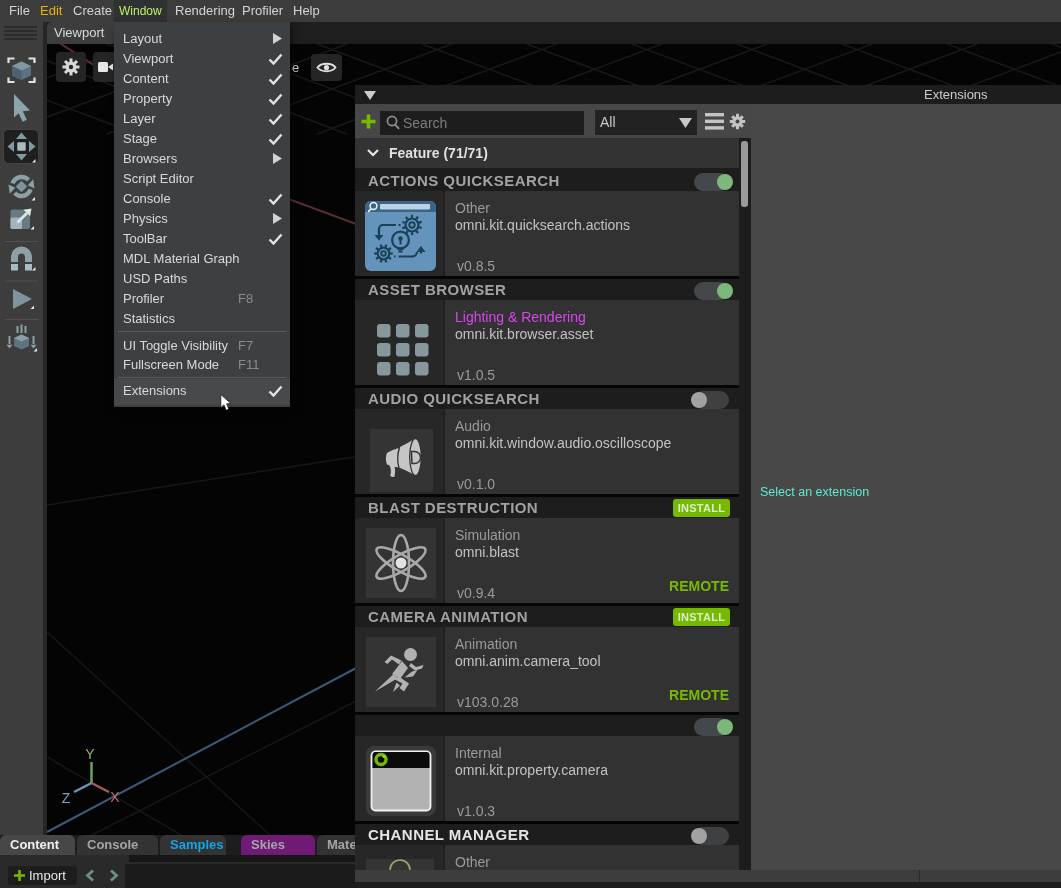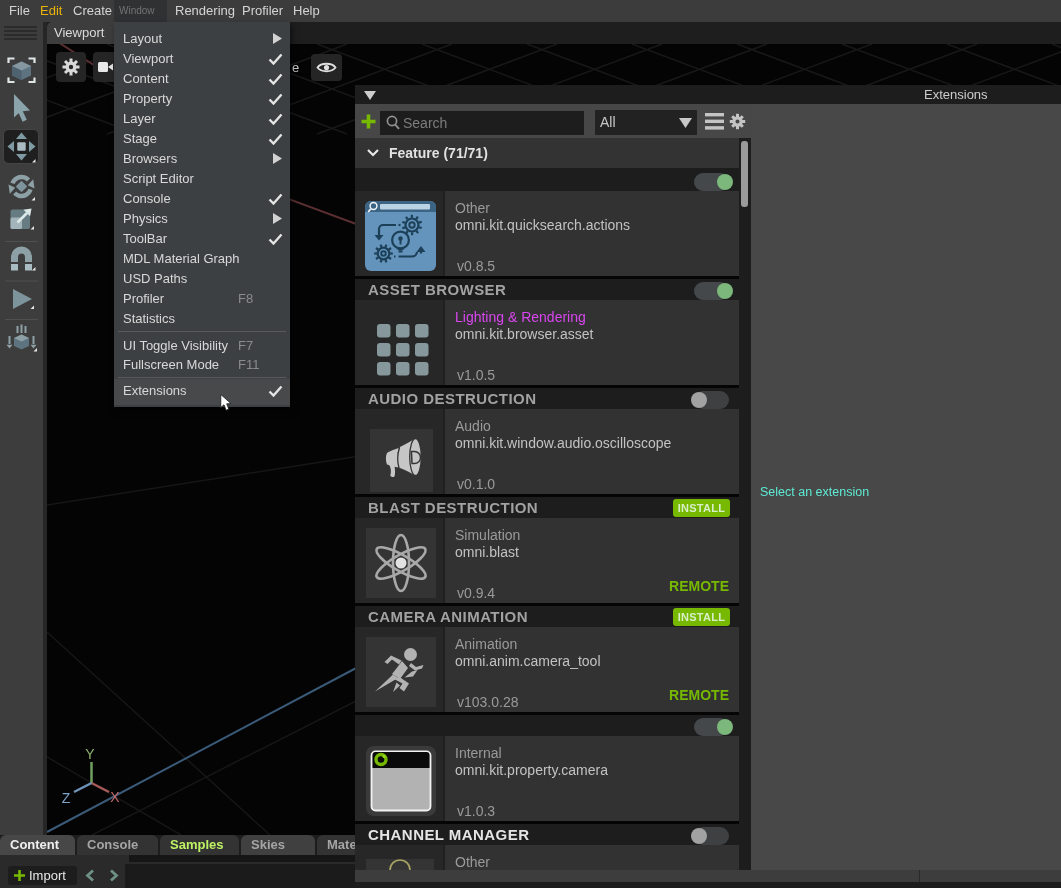--- a/index.html
+++ b/index.html
@@ -84,21 +84,21 @@
 <svg class="abs" style="left:316px;top:60px" width="21" height="15" viewBox="0 0 21 15">
  <path d="M1.5 7.5 C5 2.5, 16 2.5, 19.5 7.5 C16 12.5, 5 12.5, 1.5 7.5 Z" fill="none" stroke="#e0e0e0" stroke-width="1.8"></path>
  <circle cx="10.5" cy="7.5" r="2.6" fill="#e0e0e0"></circle>
 </svg>
 
 <div class="abs" style="left:0;top:0;width:1061px;height:22px;background:#3c3c3c"></div>
 <div class="abs" style="left:114px;top:0;width:53px;height:22px;background:#2f3133"></div>
 <div class="abs" style="left:9px;top:0;height:22px;line-height:22px;color:#d4d4d4;font-size:13px">File</div>
 <div class="abs" style="left:40px;top:0;height:22px;line-height:22px;color:#eab308;font-size:13px">Edit</div>
 <div class="abs" style="left:73px;top:0;height:22px;line-height:22px;color:#d4d4d4;font-size:13px">Create</div>
-<div class="abs" style="left:119px;top:0;height:22px;line-height:22px;color:#737373;font-size:10px">Window</div>
+<div class="abs" style="left:119px;top:0;height:22px;line-height:22px;color:#bef264;font-size:12px">Window</div>
 <div class="abs" style="left:175px;top:0;height:22px;line-height:22px;color:#d4d4d4;font-size:13px">Rendering</div>
 <div class="abs" style="left:242px;top:0;height:22px;line-height:22px;color:#d4d4d4;font-size:13px">Profiler</div>
 <div class="abs" style="left:293px;top:0;height:14px;line-height:22px;color:#d4d4d4;font-size:13px">Help</div>
 <div class="abs" style="left:0;top:22px;width:1061px;height:22px;background:#1e1e1e"></div>
 <div class="abs" style="left:47px;top:22px;width:72px;height:22px;background:#3d3d3d;border-radius:5px 5px 0 0"></div>
 <div class="abs" style="left:54px;top:22px;height:22px;line-height:22px;color:#dadada;font-size:13px">Viewport</div>
 <div class="abs" style="left:0;top:22px;width:43px;height:813px;background:#3d3d3d"></div>
 <div class="abs" style="left:43px;top:22px;width:4px;height:813px;background:#262626"></div>
 <div class="abs" style="left:4px;top:26px;width:33px;height:2px;background:#2b2b2b"></div>
 <div class="abs" style="left:4px;top:30px;width:33px;height:2px;background:#2b2b2b"></div>
@@ -166,22 +166,22 @@
         <path d="M9.5 336 v8 M33.5 336 v8"></path>
       </g>
 <path d="M9.5 348.5 l3 -3.8 h-6 Z" fill="#8da0a6"></path>
 <path d="M33.5 348.5 l3 -3.8 h-6 Z" fill="#8da0a6"></path>
 <path d="M37 348 v3.5 h-3.5 Z" fill="#e8e8e8"></path>
 </svg>
 
 <div class="abs" style="left:0;top:835px;width:355px;height:20px;background:#1d1d1d"></div>
 <div class="abs" style="left:0px;top:835px;width:75px;height:20px;background:#474747;border-radius:6px 6px 0 0;color:#f0f0f0;font-size:13px;font-weight:bold;padding-left:10px;line-height:20px;overflow:hidden">Content</div>
 <div class="abs" style="left:77px;top:835px;width:81px;height:20px;background:#333333;border-radius:6px 6px 0 0;color:#a5a5a5;font-size:13px;font-weight:bold;padding-left:10px;line-height:20px;overflow:hidden">Console</div>
-<div class="abs" style="left:160px;top:835px;width:79px;height:20px;background:#333333;border-radius:6px 6px 0 0;color:#bef264;font-size:13px;font-weight:bold;padding-left:10px;line-height:20px;overflow:hidden">Samples</div>
-<div class="abs" style="left:241px;top:835px;width:74px;height:20px;background:#404040;border-radius:6px 6px 0 0;color:#a5a5a5;font-size:13px;font-weight:bold;padding-left:10px;line-height:20px;overflow:hidden">Skies</div>
+<div class="abs" style="left:160px;top:835px;width:66px;height:20px;background:#333333;border-radius:6px 6px 0 0;color:#0ea5e9;font-size:13px;font-weight:bold;padding-left:10px;line-height:20px;overflow:hidden">Samples</div>
+<div class="abs" style="left:241px;top:835px;width:74px;height:20px;background:#701a75;border-radius:6px 6px 0 0;color:#a5a5a5;font-size:13px;font-weight:bold;padding-left:10px;line-height:20px;overflow:hidden">Skies</div>
 <div class="abs" style="left:317px;top:835px;width:90px;height:20px;background:#333333;border-radius:6px 6px 0 0;color:#a5a5a5;font-size:13px;font-weight:bold;padding-left:10px;line-height:20px;overflow:hidden">Materials</div>
 <div class="abs" style="left:0;top:855px;width:355px;height:33px;background:#2a2a2a"></div>
 <div class="abs" style="left:129px;top:855px;width:226px;height:7px;background:#161616"></div>
 <div class="abs" style="left:8px;top:866px;width:69px;height:19px;background:#1d1d1d;border-radius:3px"></div>
 <svg class="abs" style="left:13px;top:869px" width="13" height="13" viewBox="0 0 13 13">
       <path d="M6.5 1 v11 M1 6.5 h11" stroke="#76b900" stroke-width="2.6"></path>
     </svg>
 <div class="abs" style="left:29px;top:866px;height:19px;line-height:19px;color:#e8e8e8;font-size:13px">Import</div>
 <svg class="abs" style="left:84px;top:869px" width="36" height="13" viewBox="0 0 36 13">
 <path d="M9 1.5 L3.5 6.5 L9 11.5" fill="none" stroke="#6e9186" stroke-width="2.8"></path>
@@ -234,20 +234,21 @@
         </g>
 <circle cx="8.5" cy="8.5" r="2" fill="#474747"></circle>
       </g>
     </svg>
 <div class="abs" style="left:355px;top:138px;width:384px;height:30px;background:#333333"></div>
 <svg class="abs" style="left:367px;top:149px" width="12" height="8" viewBox="0 0 12 8">
       <path d="M1 1 l5 5 l5 -5" fill="none" stroke="#e8e8e8" stroke-width="2.2"></path>
     </svg>
 <div class="abs" style="left:389px;top:138px;height:30px;line-height:30px;color:#e2e2e2;font-size:14px;font-weight:bold">Feature (71/71)</div>
 <div class="abs" style="left:355px;top:170px;width:384px;height:21px;background:#1d1d1d"></div>
+<div class="abs" style="left:368px;top:170px;height:21px;line-height:21px;color:#a2a2a2;font-size:15px;font-weight:bold;letter-spacing:0.45px">ACTIONS QUICKSEARCH</div>
 <div class="abs" style="left:694px;top:173px;width:35px;height:18px;background:#44484a;border-radius:9px"></div>
     <div class="abs" style="left:717px;top:174px;width:16px;height:16px;background:#7cb87c;border-radius:50%"></div>
 <div class="abs" style="left:355px;top:191px;width:88px;height:85px;background:#272727"></div>
 <div class="abs" style="left:445px;top:191px;width:294px;height:85px;background:#323232"></div>
 <div class="abs" style="left:443px;top:191px;width:2px;height:85px;background:#202020"></div>
 <div class="abs" style="left:0;top:201px">
       <svg class="abs" style="left:365px;top:0px" width="71" height="70" viewBox="0 0 71 70">
 <rect width="71" height="70" rx="6" fill="#6493bb"></rect>
 <path d="M0 6 a6 6 0 0 1 6 -6 h59 a6 6 0 0 1 6 6 v5 h-71 Z" fill="#3c6485"></path>
 <rect x="15" y="3" width="50" height="5.5" rx="1" fill="#b9d2e4"></rect>
@@ -316,21 +317,21 @@
         <rect x="0" y="38" width="13.5" height="13.5" rx="3" fill="#87989d"></rect>
         <rect x="19" y="38" width="13.5" height="13.5" rx="3" fill="#87989d"></rect>
         <rect x="38" y="38" width="13.5" height="13.5" rx="3" fill="#87989d"></rect>
       </svg>
     </div>
 <div class="abs" style="left:455px;top:309px;color:#d946ef;font-size:14px">Lighting &amp; Rendering</div>
 <div class="abs" style="left:455px;top:326px;color:#c2c2c2;font-size:14px">omni.kit.browser.asset</div>
 <div class="abs" style="left:457px;top:367px;color:#9a9a9a;font-size:14px">v1.0.5</div>
 <div class="abs" style="left:355px;top:385px;width:384px;height:3px;background:#050505"></div>
 <div class="abs" style="left:355px;top:388px;width:384px;height:21px;background:#1d1d1d"></div>
-<div class="abs" style="left:368px;top:388px;height:21px;line-height:21px;color:#a2a2a2;font-size:15px;font-weight:bold;letter-spacing:0.45px">AUDIO DESTRUCTION</div>
+<div class="abs" style="left:368px;top:388px;height:21px;line-height:21px;color:#a2a2a2;font-size:15px;font-weight:bold;letter-spacing:0.45px">AUDIO QUICKSEARCH</div>
 <div class="abs" style="left:694px;top:391px;width:35px;height:18px;background:#3e4042;border-radius:9px"></div>
     <div class="abs" style="left:691px;top:392px;width:16px;height:16px;background:#a2a2a2;border-radius:50%"></div>
 <div class="abs" style="left:355px;top:409px;width:88px;height:85px;background:#272727"></div>
 <div class="abs" style="left:445px;top:409px;width:294px;height:85px;background:#323232"></div>
 <div class="abs" style="left:443px;top:409px;width:2px;height:85px;background:#202020"></div>
 <div class="abs" style="left:0;top:419px">
       <svg class="abs" style="left:370px;top:10px" width="63" height="63" viewBox="0 0 63 63">
 <rect width="63" height="63" fill="#343434"></rect>
 <g fill="#c6c6c6">
  <path d="M30 18 C36 15, 41 12, 44 10 C47 15, 48 38, 44 46 C40 43, 35 41, 30 39 C27 38.5, 24 31, 30 18 Z"></path>

